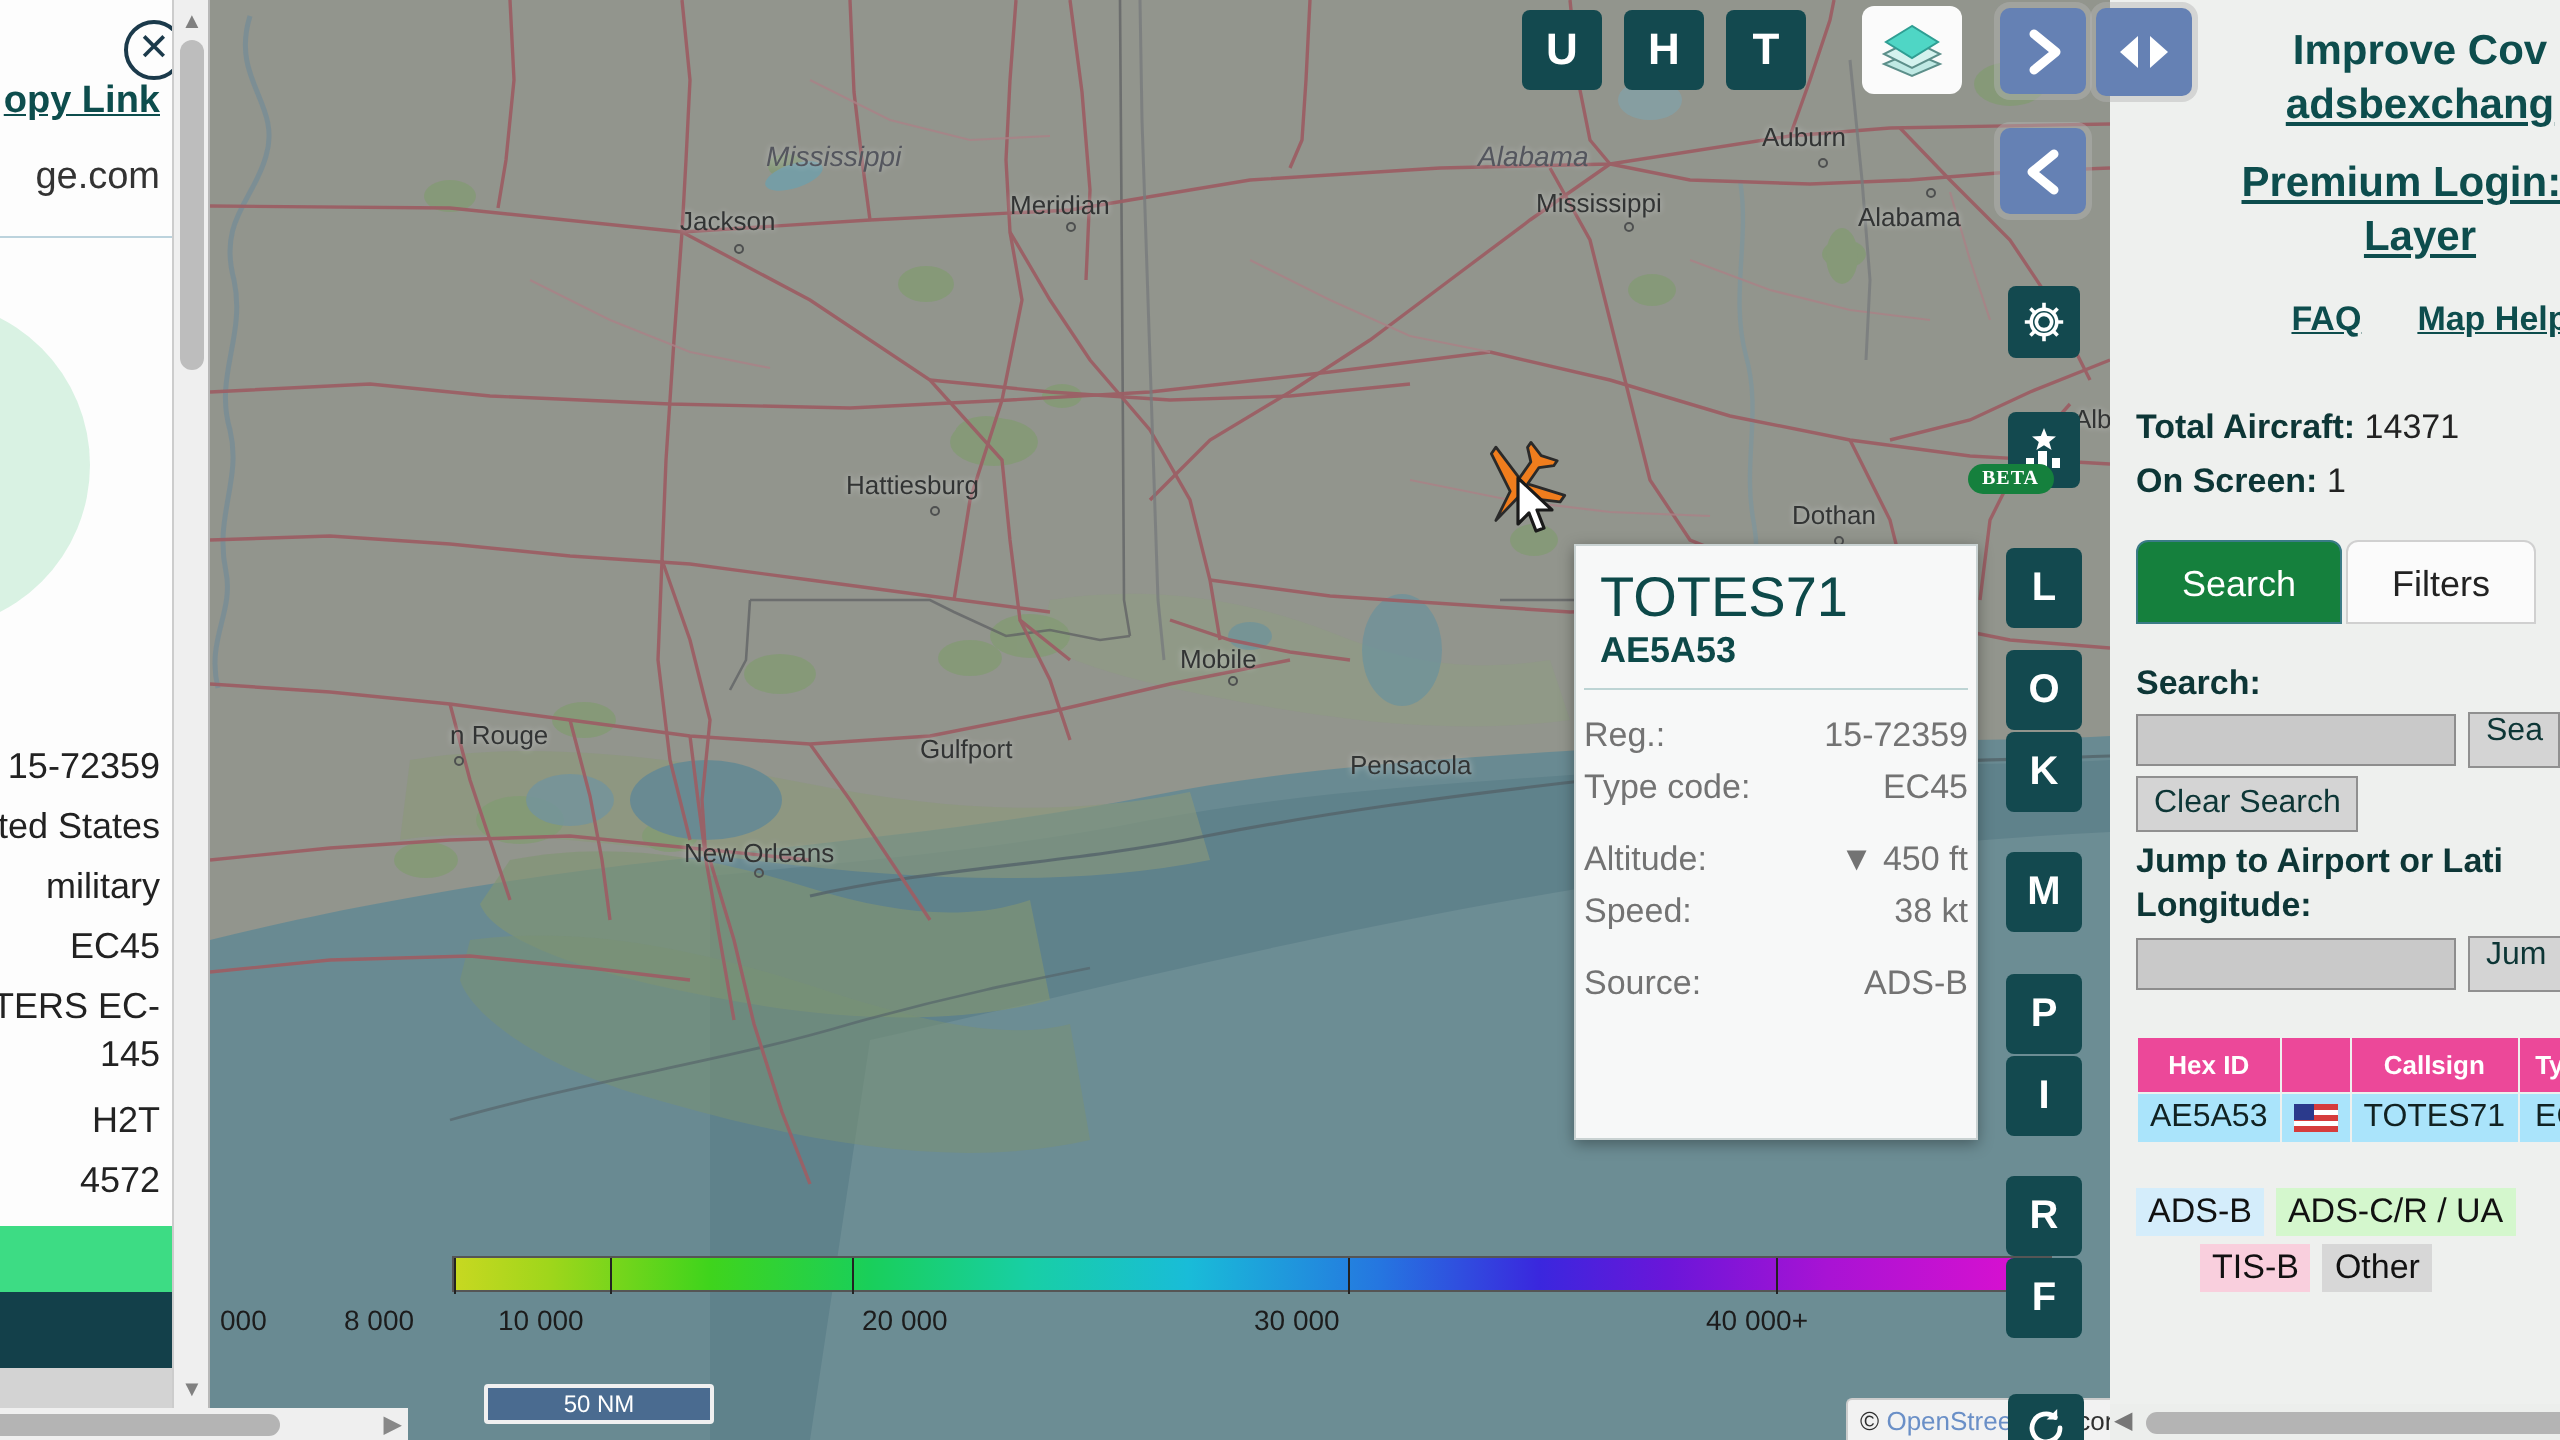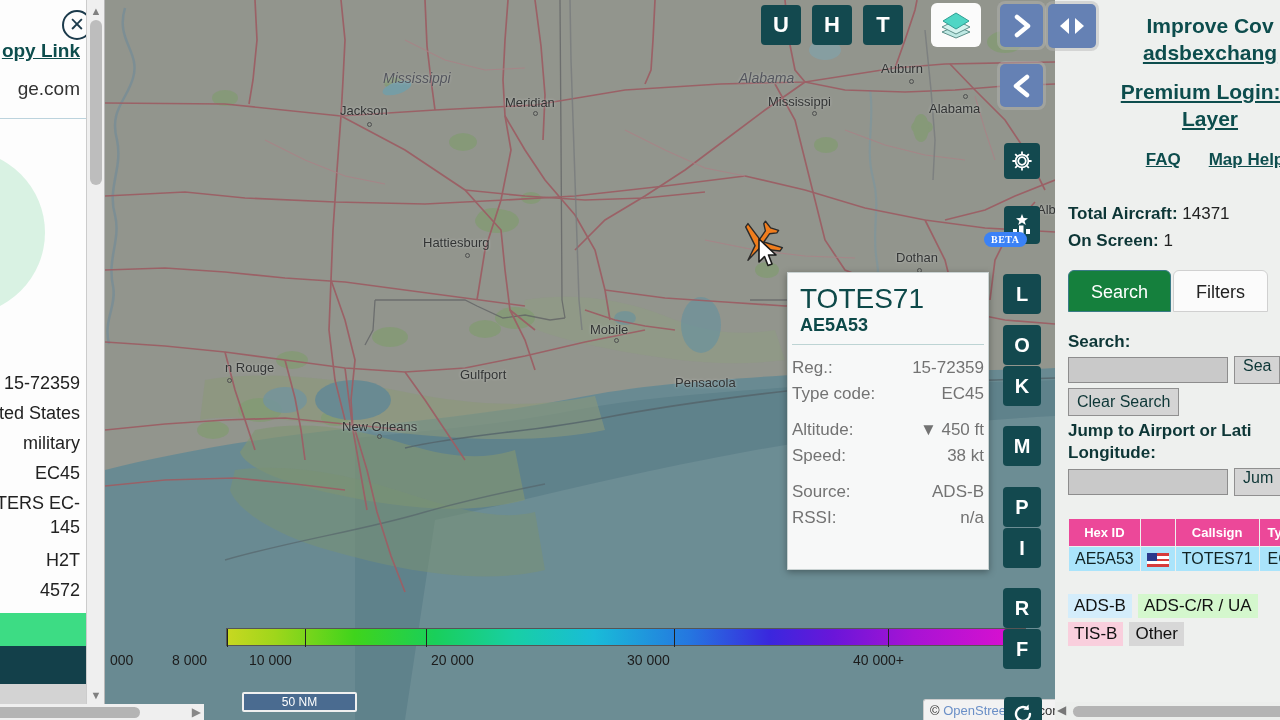--- a/index.html
+++ b/index.html
@@ -178,21 +178,21 @@
     display: flex; align-items: center; justify-content: center;
   }
   #btn-stats {
     position: absolute; left: 1004px; top: 206px;
     width: 36px; height: 38px; background: #13494f;
     border-radius: 4px; cursor: pointer; z-index: 10;
     display: flex; align-items: center; justify-content: center;
   }
   #beta-badge {
     position: absolute; left: 984px; top: 232px;
-    background: #3b82f6; color: #ffffff;
+    background: #15803d; color: #ffffff;
     font-size: 10px; font-weight: bold; font-family: "Liberation Serif", serif;
     padding: 2px 7px; border-radius: 9px; z-index: 11; letter-spacing: .5px;
   }
   .side-letter {
     position: absolute; left: 1003px;
     width: 38px; height: 40px; font-size: 20px; line-height: 40px;
   }
   #btn-reload {
     position: absolute; left: 1004px; top: 697px;
     width: 38px; height: 34px; background: #13494f;
@@ -316,21 +316,21 @@
   table.ac-table td {
     background: #aae4fb; color: #122;
     font-size: 16px; padding: 3px 6px; text-align: center;
     border: 1px solid #eef0ee;
   }
   #rp-legend { margin-top: 22px; padding-left: 13px; }
   .legend-row { display: flex; gap: 6px; margin-bottom: 4px; align-items: center; }
   .legend-chip { font-size: 17px; padding: 2px 6px; color: #111; }
   .chip-adsb { background: #d4edfb; }
   .chip-adsc { background: #d4f7cd; }
-  .chip-tisb { background: #f9cfdd; }
+  .chip-tisb { background: #f9cfdd; margin-left: 32px; }
   .chip-other { background: #d7d7d7; }
   #rp-hscroll {
     position: absolute; left: 0; bottom: 0; width: 310px; height: 18px;
     background: #eceeec;
   }
   #rp-hs-thumb {
     position: absolute; left: 18px; top: 4px; width: 230px; height: 11px;
     background: #b4b4b4; border-radius: 6px; cursor: pointer;
   }
   #rp-hs-left {
@@ -642,24 +642,20 @@
     </div>
     <div class="ac-line">
       <span>Speed:</span>
       <span>38 kt</span>
     </div>
     <div class="ac-gap"></div>
     <div class="ac-line">
       <span>Source:</span>
       <span>ADS-B</span>
     </div>
-    <div class="ac-line">
-      <span>RSSI:</span>
-      <span>n/a</span>
-    </div>
   </div>
 
   <div id="left-panel">
     <div id="lp-close">✕</div>
     <div id="lp-copylink">opy Link</div>
     <div id="lp-domain">ge.com</div>
     <div id="lp-rule"></div>
     <div id="lp-photo-bg"></div>
 
     <div class="lp-row" style="top:368px;">15-72359</div>

